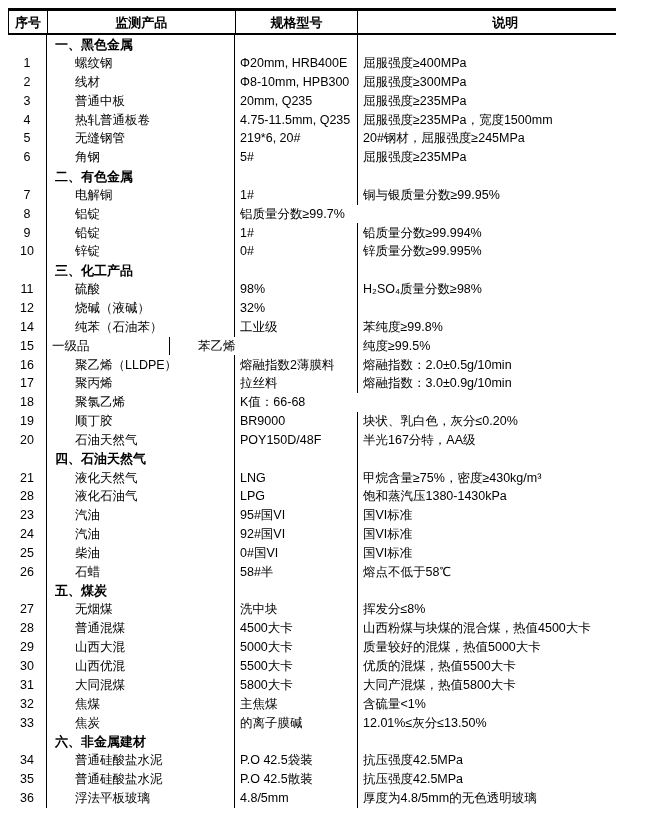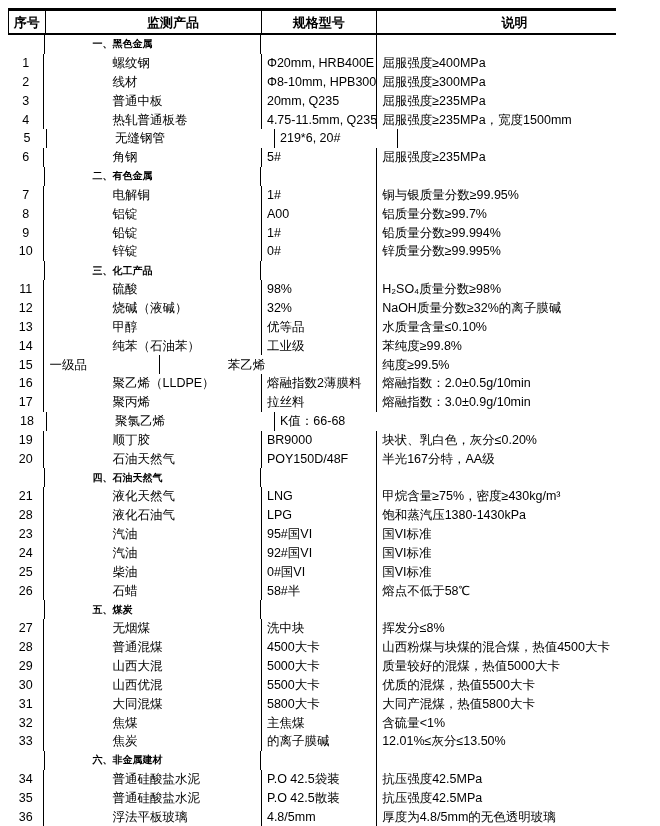--- a/index.html
+++ b/index.html
@@ -18,25 +18,25 @@
     font-weight:bold;
   }
   .body-row { height:18.85px; }
   .cell {
     box-sizing:border-box; height:100%;
     display:flex; align-items:center;
     font-size:12.5px; line-height:1;
     white-space:nowrap; overflow:hidden;
   }
   .c1 { width:39px;  justify-content:center; border-right:1px solid #000; }
-  .c2 { width:188px; padding-left:28px;      border-right:1px solid #000;margin-left:40px; }
+  .c2 { width:188px; padding-left:28px;      border-right:1px solid #000; }
   .c3 { width:123px; padding-left:5px;       border-right:1px solid #000; }
   .c4 { width:294px; padding-left:5px;text-align:center; }
   .header-row .cell { justify-content:center; padding-left:0; font-size:13px; }
-  .section-row .c2 { padding-left:8px; font-weight:bold; font-size:10px; }
+  .section-row .c2 { padding-left:8px; font-weight:bold; font-size:13px; }
 </style>
 </head>
 <body>
 
 <div class="page">
   <div class="table">
 
     <div class="row header-row">
       <div class="cell c1">序号</div>
       <div class="cell c2">监测产品</div>
@@ -72,20 +72,21 @@
         <div class="row body-row item-row">
           <div class="cell c1">4</div>
           <div class="cell c2">热轧普通板卷</div>
           <div class="cell c3">4.75-11.5mm, Q235</div>
           <div class="cell c4">屈服强度≥235MPa，宽度1500mm</div>
         </div>
         <div class="row body-row item-row">
           <div class="cell c1">5</div>
           <div class="cell c2">无缝钢管</div>
           <div class="cell c3">219*6, 20#</div>
+          <div class="cell c4">20#钢材，屈服强度≥245MPa</div>
         </div>
         <div class="row body-row item-row">
           <div class="cell c1">6</div>
           <div class="cell c2">角钢</div>
           <div class="cell c3">5#</div>
           <div class="cell c4">屈服强度≥235MPa</div>
         </div>
         <div class="row body-row section-row">
           <div class="cell c1"></div>
           <div class="cell c2">二、有色金属</div>
@@ -94,21 +95,20 @@
         </div>
         <div class="row body-row item-row">
           <div class="cell c1">7</div>
           <div class="cell c2">电解铜</div>
           <div class="cell c3">1#</div>
           <div class="cell c4">铜与银质量分数≥99.95%</div>
         </div>
         <div class="row body-row item-row">
           <div class="cell c1">8</div>
           <div class="cell c2">铝锭</div>
-          <div class="cell c3">A00</div>
           <div class="cell c4">铝质量分数≥99.7%</div>
         </div>
         <div class="row body-row item-row">
           <div class="cell c1">9</div>
           <div class="cell c2">铅锭</div>
           <div class="cell c3">1#</div>
           <div class="cell c4">铅质量分数≥99.994%</div>
         </div>
         <div class="row body-row item-row">
           <div class="cell c1">10</div>
@@ -125,27 +125,20 @@
         <div class="row body-row item-row">
           <div class="cell c1">11</div>
           <div class="cell c2">硫酸</div>
           <div class="cell c3">98%</div>
           <div class="cell c4">H₂SO₄质量分数≥98%</div>
         </div>
         <div class="row body-row item-row">
           <div class="cell c1">12</div>
           <div class="cell c2">烧碱（液碱）</div>
           <div class="cell c3">32%</div>
-          <div class="cell c4">NaOH质量分数≥32%的离子膜碱</div>
-        </div>
-        <div class="row body-row item-row">
-          <div class="cell c1">13</div>
-          <div class="cell c2">甲醇</div>
-          <div class="cell c3">优等品</div>
-          <div class="cell c4">水质量含量≤0.10%</div>
         </div>
         <div class="row body-row item-row">
           <div class="cell c1">14</div>
           <div class="cell c2">纯苯（石油苯）</div>
           <div class="cell c3">工业级</div>
           <div class="cell c4">苯纯度≥99.8%</div>
         </div>
         <div class="row body-row item-row">
           <div class="cell c1">15</div>
           <div class="cell c3">一级品</div>

